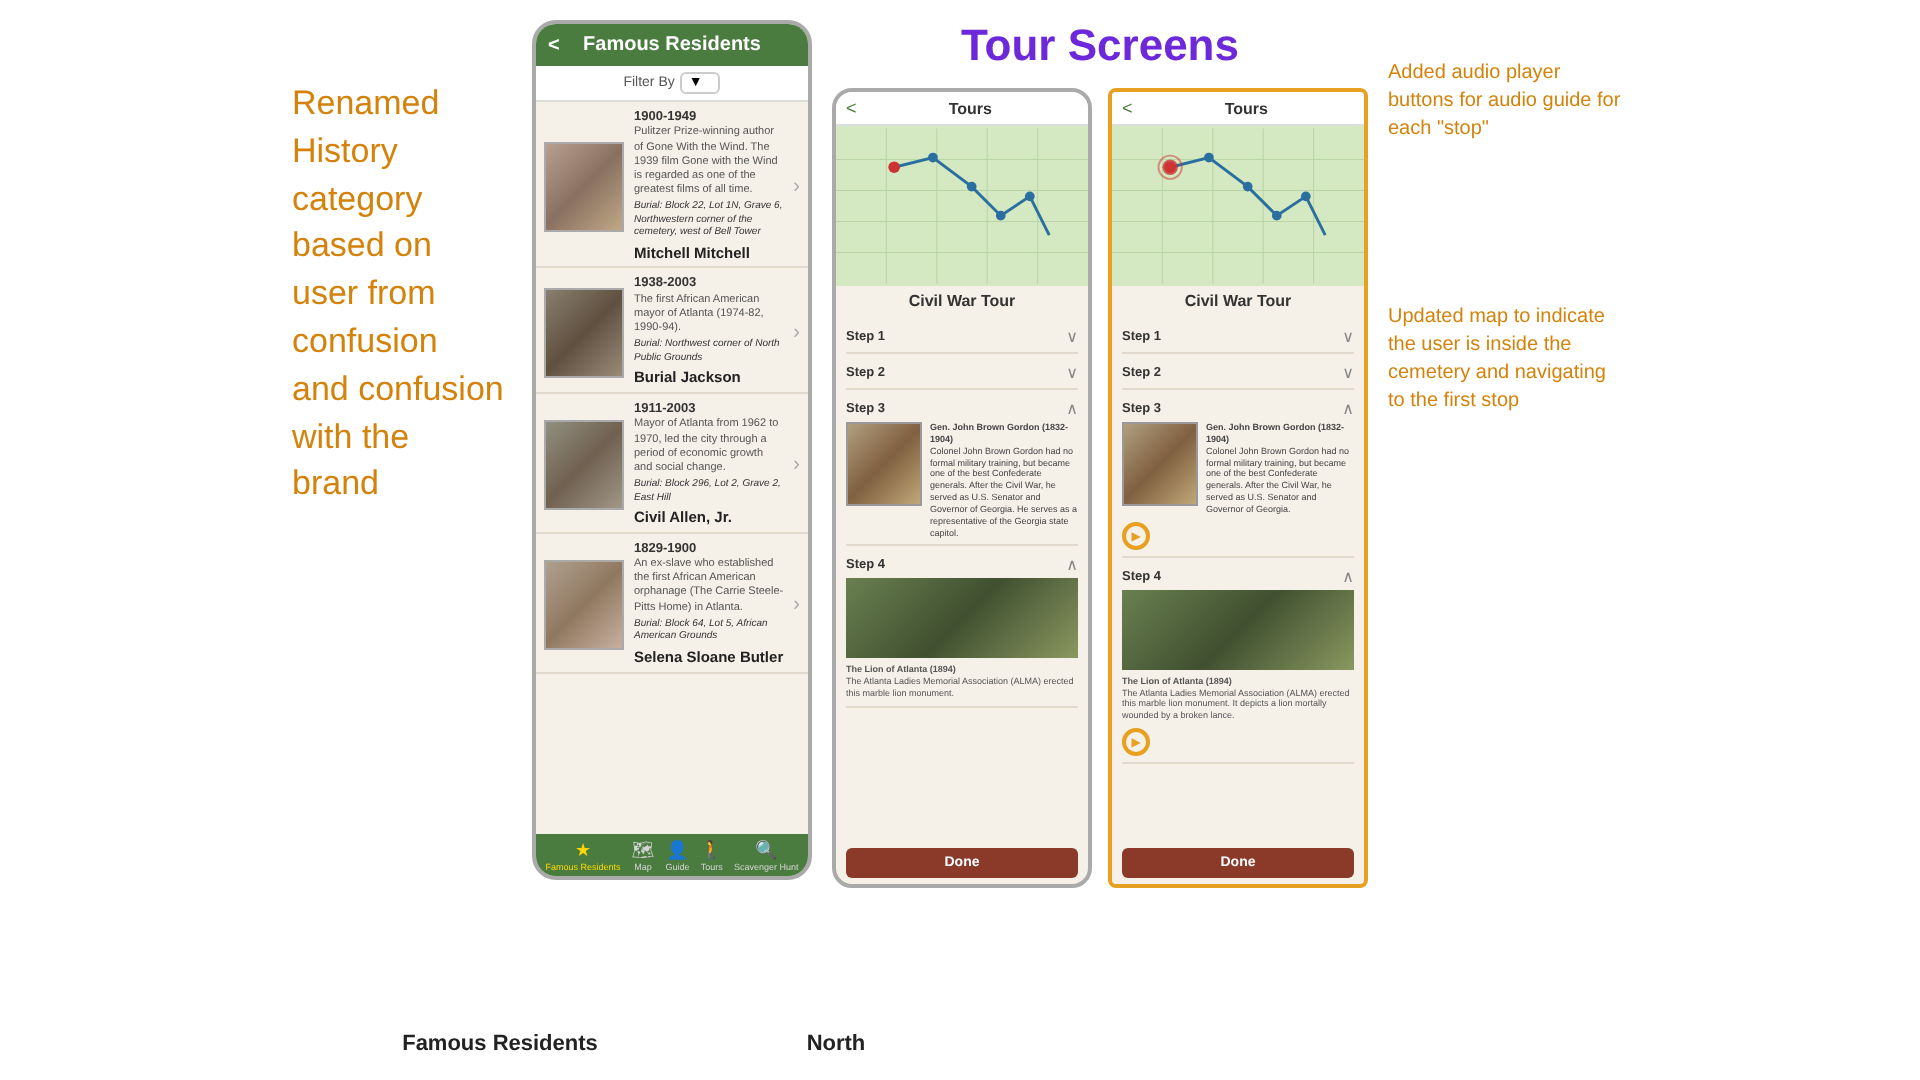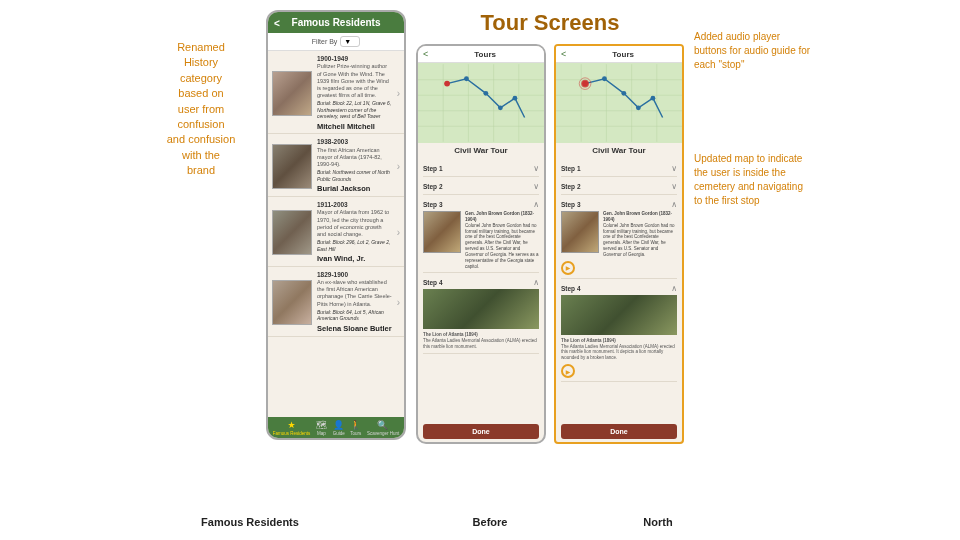--- a/index.html
+++ b/index.html
@@ -28,23 +28,22 @@
       align-items: flex-start;
       justify-content: center;
       width: 100%;
       gap: 10px;
       flex: 1;
     }
 
     
     .left-annotation {
       width: 110px;
-      text-align: center;
       color: #d4820a;
-      font-size: 11px;
+      font-size: 17px;
       line-height: 1.4;
       padding-top: 30px;
       flex-shrink: 0;
     }
 
     
     .phone-mockup {
       width: 140px;
       height: 430px;
       border: 2px solid #aaa;
@@ -192,21 +191,21 @@
     .before-after-row {
       display: flex;
       flex-direction: row;
       gap: 8px;
       align-items: flex-start;
     }
 
     .tour-label {
       font-size: 22px;
       font-weight: bold;
-      color: #a16207;
+      color: #6d28d9;
       text-align: center;
       margin-bottom: 2px;
       align-self: center;
     }
 
     
     .tour-phone {
       width: 130px;
       height: 400px;
       border: 2px solid #aaa;
@@ -464,21 +463,21 @@
         </div>
         <span class="chevron-right">›</span>
       </div>
 
       <div class="person-item">
         <div class="person-photo photo-ivan"></div>
         <div class="person-info">
           <div class="person-dates">1911-2003</div>
           <div class="person-desc">Mayor of Atlanta from 1962 to 1970, led the city through a period of economic growth and social change.</div>
           <div class="person-burial">Burial: Block 296, Lot 2, Grave 2, East Hill</div>
-          <div class="person-name">Ivan Wind, Jr.</div>
+          <div class="person-name">Civil Allen, Jr.</div>
         </div>
         <span class="chevron-right">›</span>
       </div>
 
       <div class="person-item">
         <div class="person-photo photo-selena"></div>
         <div class="person-info">
           <div class="person-dates">1829-1900</div>
           <div class="person-desc">An ex-slave who established the first African American orphanage (The Carrie Steele-Pitts Home) in Atlanta.</div>
           <div class="person-burial">Burial: Block 64, Lot 5, African American Grounds</div>
@@ -675,20 +674,17 @@
       <span>Added audio player buttons for audio guide for each "stop"</span>
       <span>Updated map to indicate the user is inside the cemetery and navigating to the first stop</span>
     </div>
 
   </div>
 
   <div class="bottom-labels" style="padding-left:160px;gap:20px;">
     <div style="width:140px;text-align:center;">
       <span class="bottom-label">Famous Residents</span>
     </div>
-    <div style="width:140px;text-align:center;margin-left:80px;">
-      <span class="bottom-label">Before</span>
-    </div>
     <div style="width:140px;text-align:center;margin-left:8px;">
       <span class="bottom-label">North</span>
     </div>
   </div>
 </div>
 
 </body></html>

